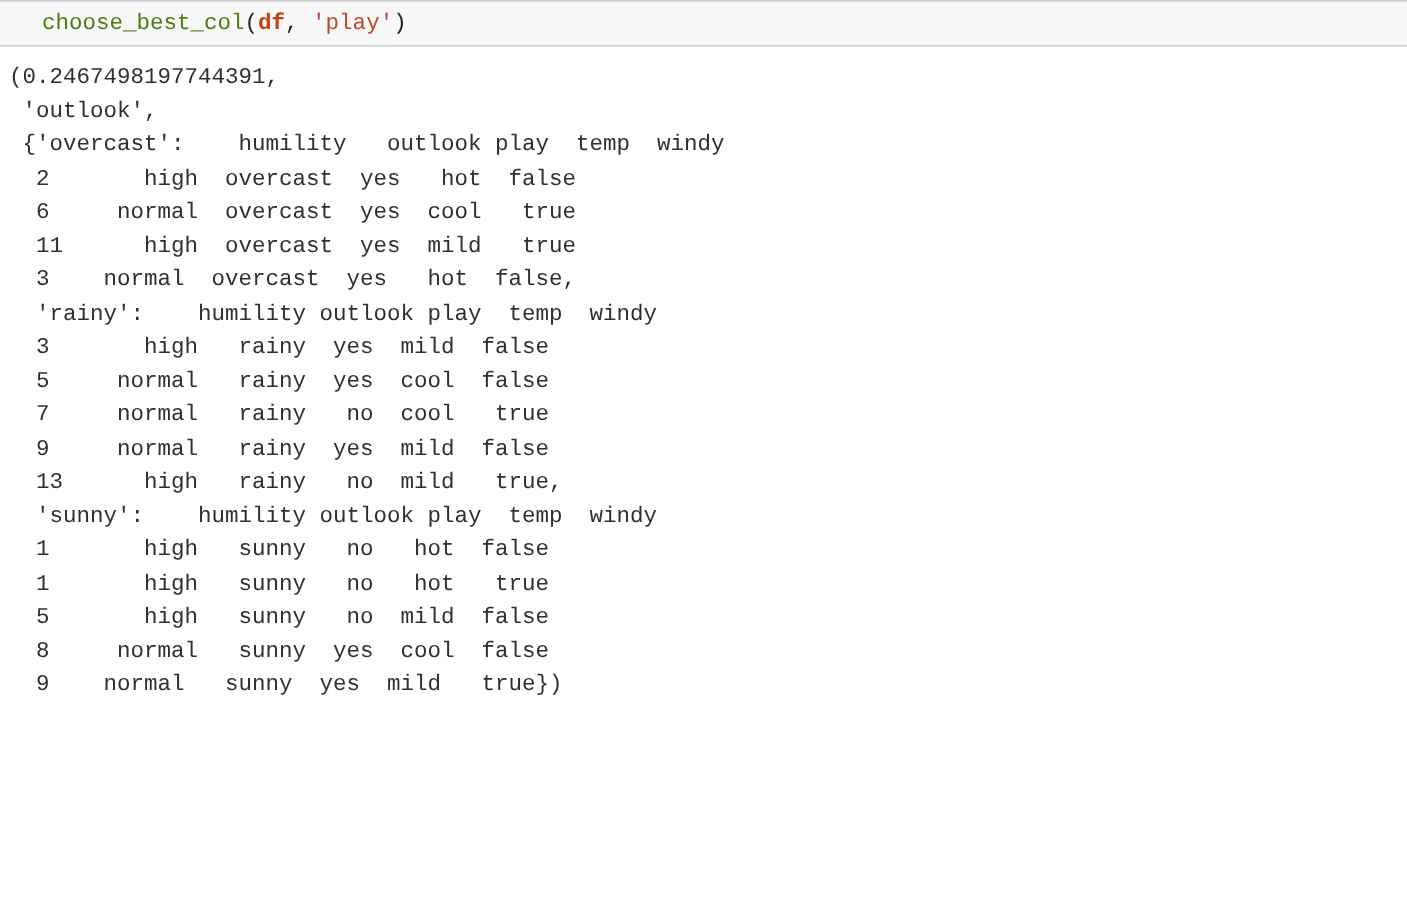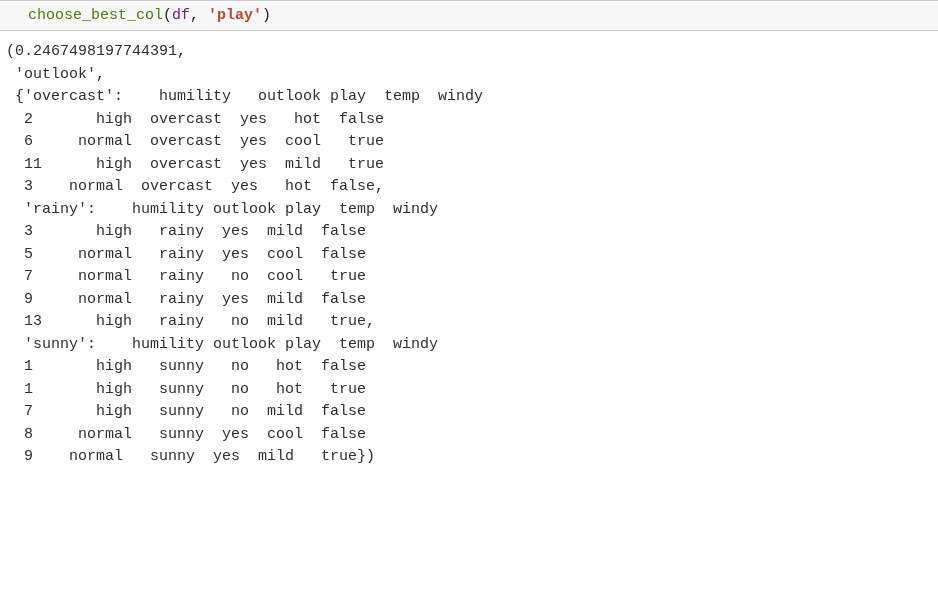--- a/index.html
+++ b/index.html
@@ -31,22 +31,22 @@
       padding-left: 6px;
       color: #303030;
     }
     .code-line {
       font-family: Consolas, "Courier New", monospace;
       font-size: 15px;
       color: #303030;
     }
     .tok-fn { color: #4d7c0f; }
     .tok-paren { color: #222; }
-    .tok-var { color: #701a75; }
-    .tok-str { color: #b94a2c; font-weight: bold; }
+    .tok-var { color: #c2410c; font-weight: bold; }
+    .tok-str { color: #b94a2c; }
     .tok-comma { color: #222; }
   </style>
 </head>
 <body>
 
 <div class="code-cell">
   <span class="code-line">
     <span class="tok-fn">choose_best_col</span><span class="tok-paren">(</span><span class="tok-var">df</span><span class="tok-comma">, </span><span class="tok-str">'play'</span><span class="tok-paren">)</span>
   </span>
 </div>
@@ -60,15 +60,15 @@
 <span>  3    normal  overcast  yes   hot  false,</span>
 <span>  'rainy':    humility outlook play  temp  windy</span>
 <span>  3       high   rainy  yes  mild  false</span>
 <span>  5     normal   rainy  yes  cool  false</span>
 <span>  7     normal   rainy   no  cool   true</span>
 <span>  9     normal   rainy  yes  mild  false</span>
 <span>  13      high   rainy   no  mild   true,</span>
 <span>  'sunny':    humility outlook play  temp  windy</span>
 <span>  1       high   sunny   no   hot  false</span>
 <span>  1       high   sunny   no   hot   true</span>
-<span>  7       high   sunny   no  mild  false</span>
+<span>  5       high   sunny   no  mild  false</span>
 <span>  8     normal   sunny  yes  cool  false</span>
 <span>  9    normal   sunny  yes  mild   true})</span></div>
 
 </body></html>

